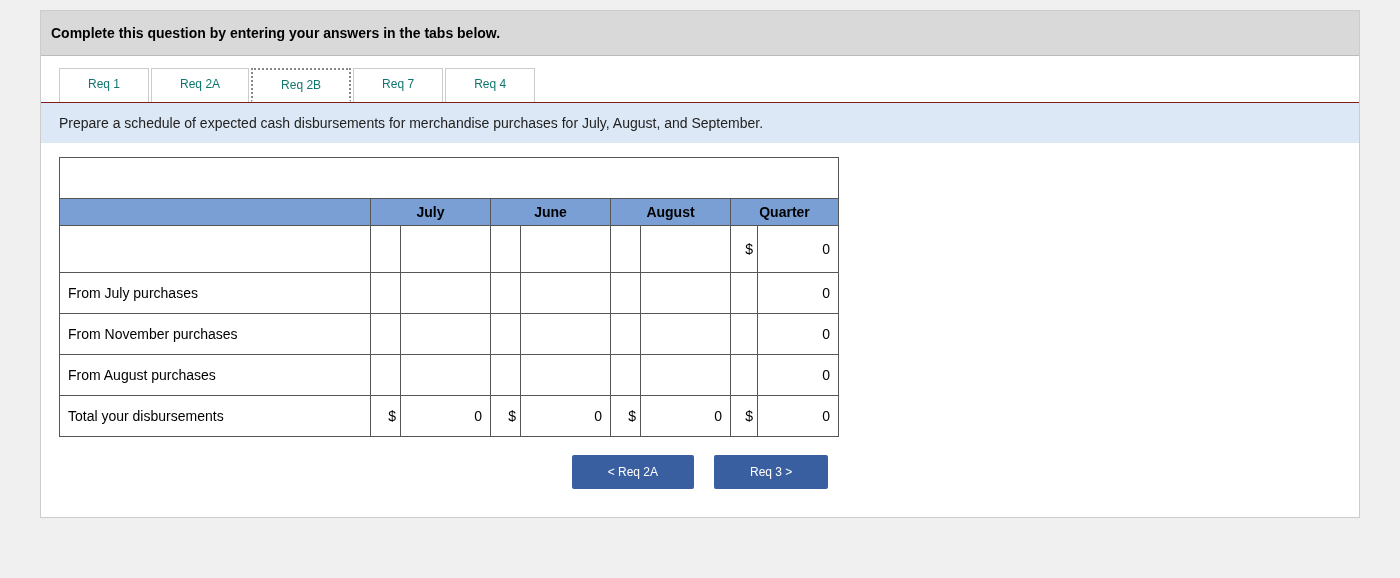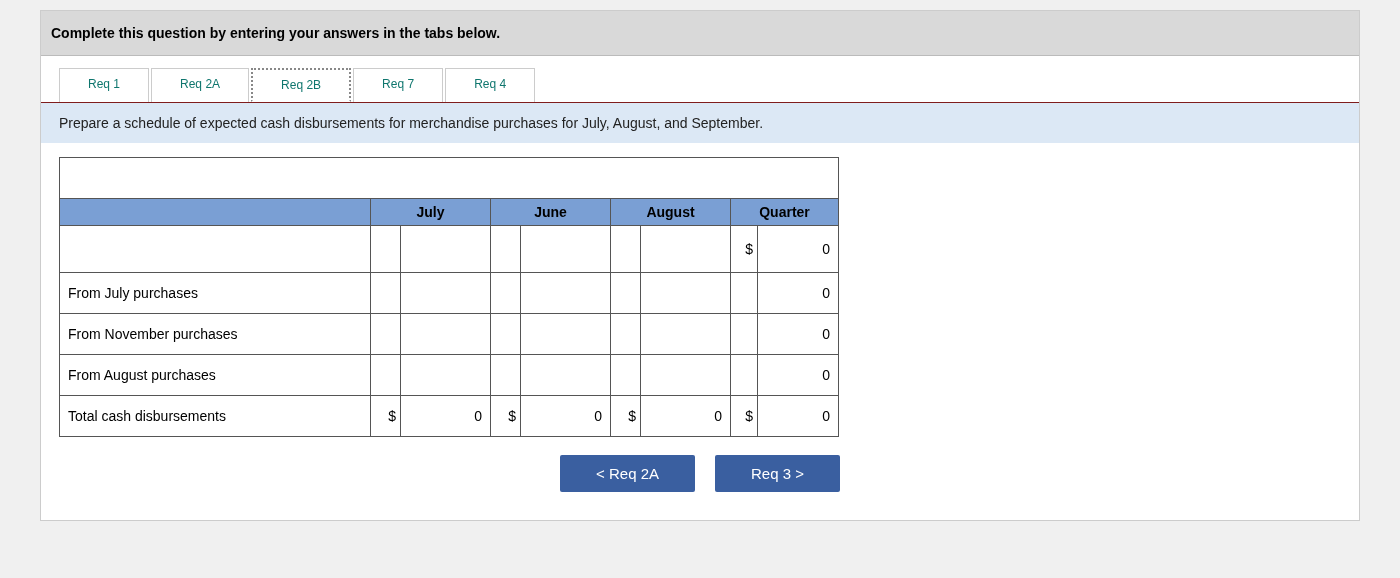--- a/index.html
+++ b/index.html
@@ -133,21 +133,21 @@
       justify-content: center;
       gap: 20px;
       margin-top: 18px;
       padding-bottom: 10px;
     }
     .nav-btn {
       background: #3a5fa0;
       color: #fff;
       border: none;
       padding: 10px 36px;
-      font-size: 15px;
+      font-size: 12px;
       cursor: pointer;
       border-radius: 2px;
     }
     .col-month { width: 120px; }
     .col-quarter { width: 108px; }
   </style>
 </head>
 <body>
 
 <div class="main-container">
@@ -279,21 +279,21 @@
           <td class="dollar-cell"></td>
           <td class="input-cell">
             <input class="editable-input" type="text" value="" style="">
           </td>
           <td class="dollar-cell"></td>
           <td class="value-cell">0</td>
         </tr>
 
         <tr>
           <td class="label-cell">
-            <span>Total cash disbursements</span>
+            <span>Total your disbursements</span>
           </td>
           <td class="dollar-cell">$</td>
           <td class="value-cell">0</td>
           <td class="dollar-cell">$</td>
           <td class="value-cell">0</td>
           <td class="dollar-cell">$</td>
           <td class="value-cell">0</td>
           <td class="dollar-cell">$</td>
           <td class="value-cell">0</td>
         </tr>

